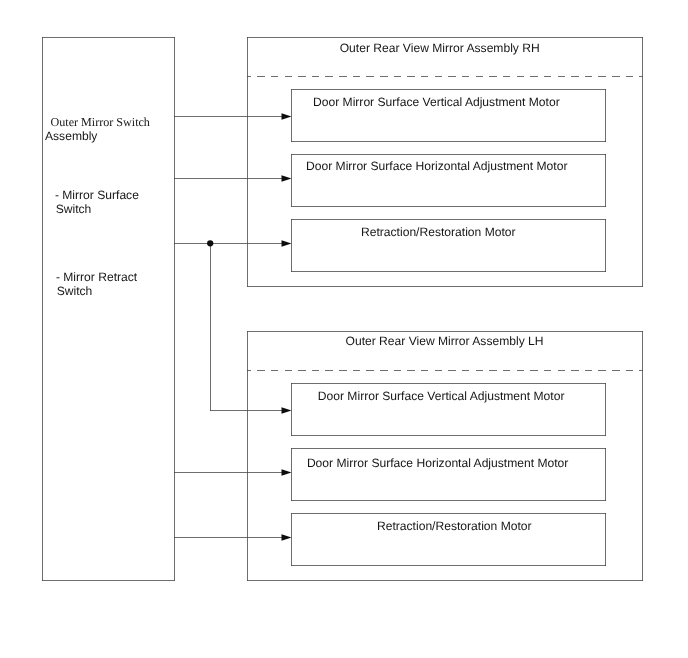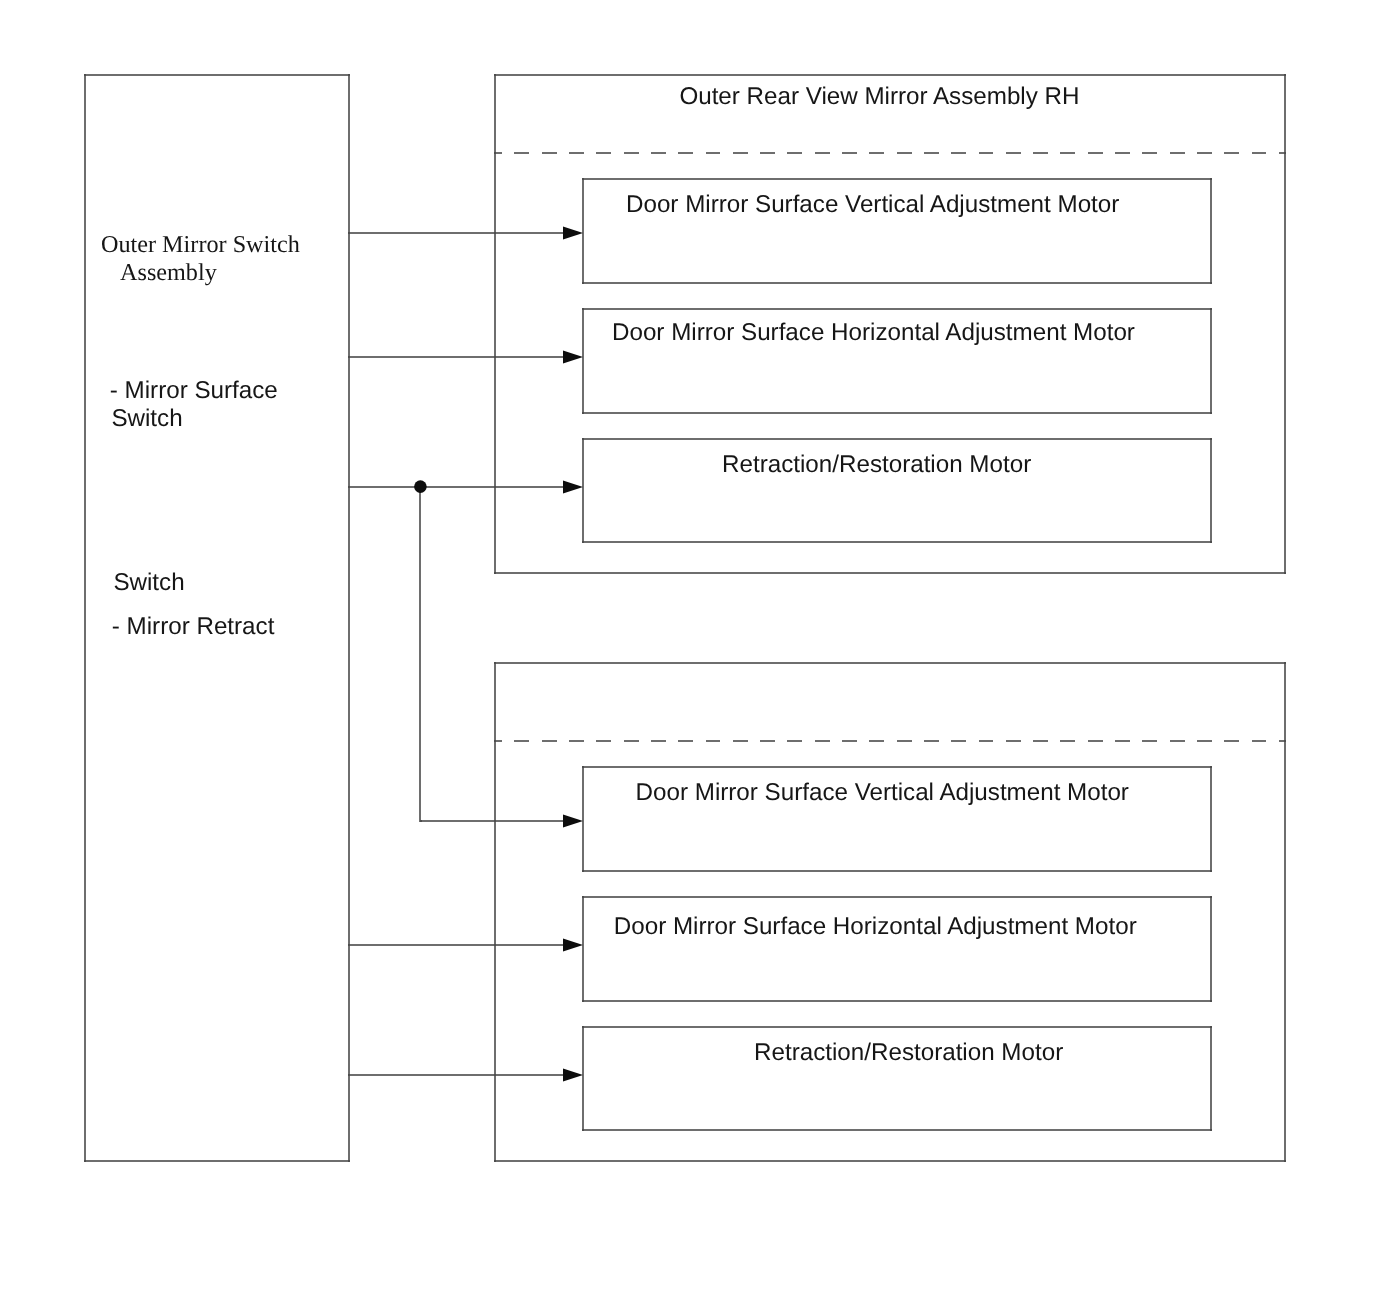--- a/index.html
+++ b/index.html
@@ -88,27 +88,28 @@
       <polygon points="281.5,240.3 291.5,243.5 281.5,246.7"></polygon>
       <polygon points="281.5,407.3 291.5,410.5 281.5,413.7"></polygon>
       <polygon points="281.5,469.3 291.5,472.5 281.5,475.7"></polygon>
       <polygon points="281.5,534.3 291.5,537.5 281.5,540.7"></polygon>
       <circle cx="210.2" cy="243.3" r="3.15"></circle>
     </g>
     <path fill="#4d4d4d" shape-rendering="crispEdges" d="M42.0 37.0h1v1h-1zM42.0 580.0h1v1h-1zM174.0 37.0h1v1h-1zM174.0 580.0h1v1h-1zM247.0 37.0h1v1h-1zM247.0 286.0h1v1h-1zM642.0 37.0h1v1h-1zM642.0 286.0h1v1h-1zM247.0 331.0h1v1h-1zM247.0 580.0h1v1h-1zM642.0 331.0h1v1h-1zM642.0 580.0h1v1h-1zM291.0 89.0h1v1h-1zM291.0 141.0h1v1h-1zM605.0 89.0h1v1h-1zM605.0 141.0h1v1h-1zM291.0 154.0h1v1h-1zM291.0 206.0h1v1h-1zM605.0 154.0h1v1h-1zM605.0 206.0h1v1h-1zM291.0 219.0h1v1h-1zM291.0 270.5h1v1h-1zM605.0 219.0h1v1h-1zM605.0 270.5h1v1h-1zM291.0 383.0h1v1h-1zM291.0 435.0h1v1h-1zM605.0 383.0h1v1h-1zM605.0 435.0h1v1h-1zM291.0 448.0h1v1h-1zM291.0 500.0h1v1h-1zM605.0 448.0h1v1h-1zM605.0 500.0h1v1h-1zM291.0 513.0h1v1h-1zM291.0 564.5h1v1h-1zM605.0 513.0h1v1h-1zM605.0 564.5h1v1h-1zM174.0 116.0h1v1h-1zM174.0 178.0h1v1h-1zM174.0 243.0h1v1h-1zM174.0 472.0h1v1h-1zM174.0 537.0h1v1h-1zM247.0 116.0h1v1h-1zM247.0 178.0h1v1h-1zM247.0 243.0h1v1h-1zM247.0 410.0h1v1h-1zM247.0 472.0h1v1h-1zM247.0 537.0h1v1h-1zM247.0 76.0h1v1h-1zM642.0 76.0h1v1h-1zM247.0 370.0h1v1h-1zM642.0 370.0h1v1h-1zM210.0 410.0h1v1h-1z"></path>
   </svg>
 
   <div class="lbl" style="left:50.5px;top:115.9px;font-family:Liberation Serif, serif;">Outer Mirror Switch</div>
-  <div class="lbl" style="left:60px;top:130px;font-family:Liberation Serif, serif;">Assembly</div>
+  <div class="lbl" style="left:45px;top:130px;">Assembly</div>
   <div class="lbl" style="left:54.9px;top:188.9px;">- Mirror Surface</div>
   <div class="lbl" style="left:55.7px;top:202.9px;">Switch</div>
-  <div class="lbl" style="left:55.9px;top:270.8px;margin-top:36px;">- Mirror Retract</div>
+  <div class="lbl" style="left:55.9px;top:270.8px;">- Mirror Retract</div>
   <div class="lbl" style="left:56.7px;top:284.9px;">Switch</div>
 
   <div class="lbl" style="left:339.7px;top:42px;">Outer Rear View Mirror Assembly RH</div>
   <div class="lbl" style="left:313px;top:96.1px;">Door Mirror Surface Vertical Adjustment Motor</div>
   <div class="lbl" style="left:306px;top:160.1px;">Door Mirror Surface Horizontal Adjustment Motor</div>
   <div class="lbl" style="left:361px;top:226px;">Retraction/Restoration Motor</div>
 
+  <div class="lbl" style="left:345.5px;top:335px;">Outer Rear View Mirror Assembly LH</div>
   <div class="lbl" style="left:317.8px;top:389.9px;">Door Mirror Surface Vertical Adjustment Motor</div>
   <div class="lbl" style="left:306.9px;top:456.8px;">Door Mirror Surface Horizontal Adjustment Motor</div>
   <div class="lbl" style="left:377px;top:520px;">Retraction/Restoration Motor</div>
 </div>
 
 </body></html>

